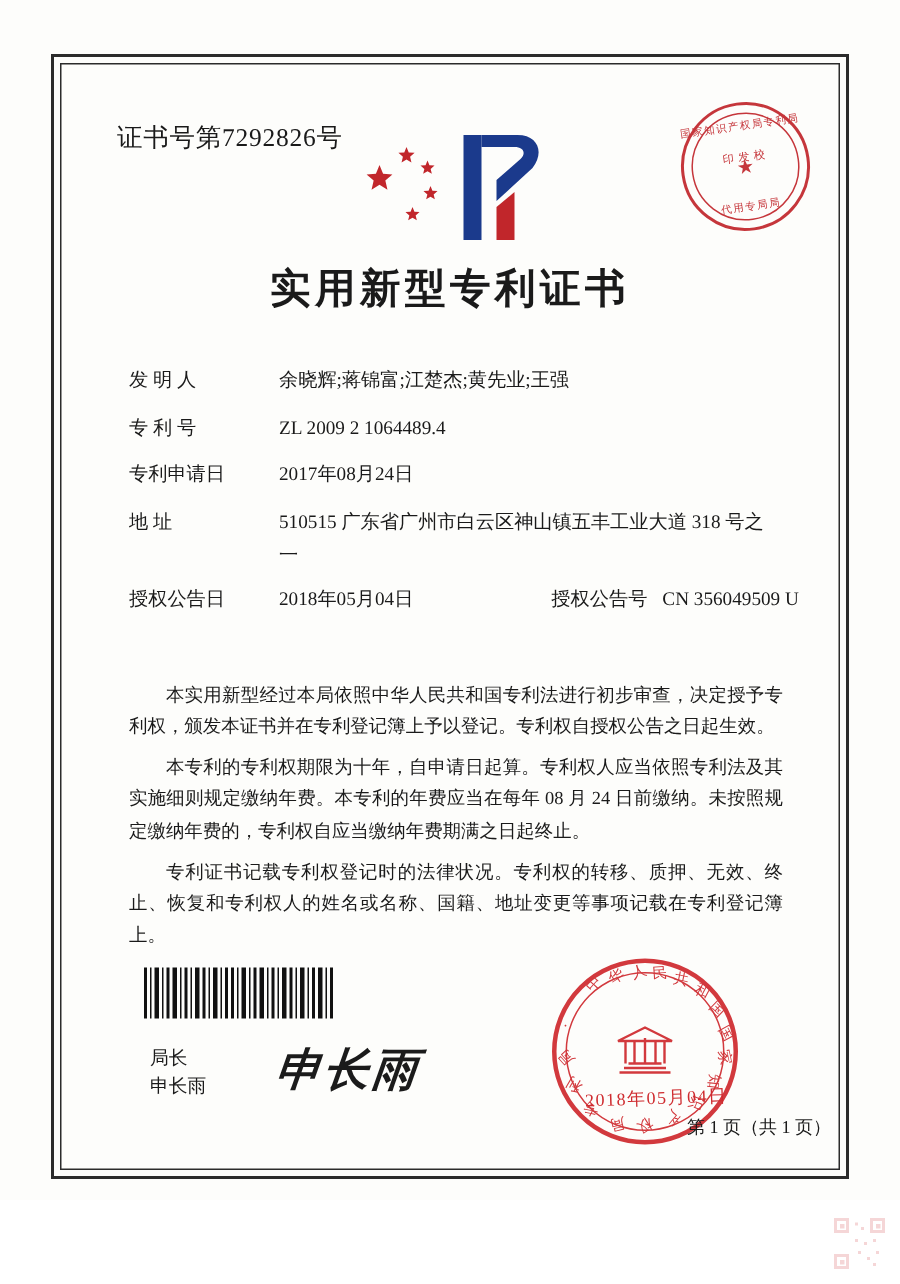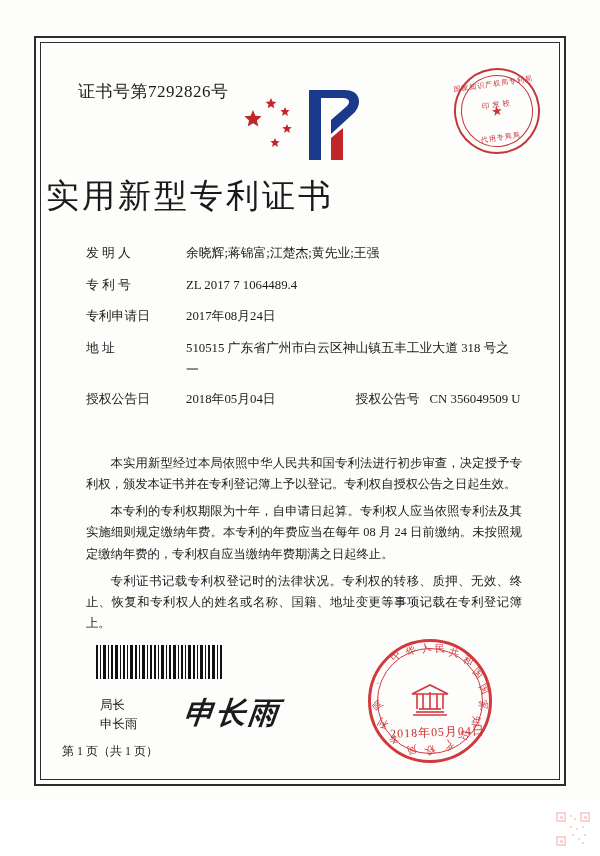--- a/index.html
+++ b/index.html
@@ -69,23 +69,23 @@
 
   
   .logo {
     position:absolute; left:50%; top:36px; transform:translateX(-50%);
     width:130px; height:82px;
   }
 
   
   .doc-title {
     position:absolute; left:0; right:0; top:126px;
-    text-align:left;
-    font-size:33px;
-    font-weight:normal;
+    text-align:center;
+    font-size:27px;
+    font-weight:bold;
     letter-spacing:3px;
     font-family:"Liberation Serif", serif;
   }
 
   
   .fields {
     position:absolute; left:40px; right:30px; top:196px;
     font-size:12.8px;
   }
   .row {
@@ -100,21 +100,21 @@
     justify-content:space-between;
     white-space:nowrap;
   }
   .row .val {
     flex:1 1 auto;
     padding-left:10px;
     white-space:normal;
   }
   .row.two .val { flex:0 0 auto; }
   .row .label2 {
-    margin-left:44px;
+    margin-left:56px;
     white-space:nowrap;
     padding-left:36px;
   }
   .row .val2 { padding-left:10px; white-space:nowrap; }
   .addr-cont { margin-left:100px; margin-top:-9px; margin-bottom:11px; font-size:12.8px; }
 
   
   .paras {
     position:absolute; left:40px; right:32px; top:405px;
     font-size:12.3px;
@@ -175,21 +175,21 @@
     position:absolute; left:344px; top:676px;
     font-size:12px; color:#cf2b2f;
     letter-spacing:1px;
     transform:rotate(-2deg);
     white-space:nowrap;
   }
 
   
   .page-no {
     position:absolute; left:16px; right:0; bottom:14px;
-    text-align:left; font-size:12px;
+    text-align:right; font-size:12px;
   }
 
   
   .scanbar {
     position:absolute; left:0; right:0; bottom:0; height:56px;
     background:#fff;
   }
   .scanbar-inner {
     position:absolute; right:10px; bottom:10px;
     display:flex; align-items:center; gap:8px;
@@ -247,21 +247,21 @@
     <div class="fields">
 
 
       <div class="row">
         <div class="label">发 明 人</div>
         <div class="val">余晓辉;蒋锦富;江楚杰;黄先业;王强</div>
       </div>
 
       <div class="row">
         <div class="label">专 利 号</div>
-        <div class="val">ZL 2017 7 1064489.4</div>
+        <div class="val">ZL 2009 2 1064489.4</div>
       </div>
 
       <div class="row">
         <div class="label">专利申请日</div>
         <div class="val">2017年08月24日</div>
       </div>
 
 
       <div class="row">
         <div class="label">地 址</div>

